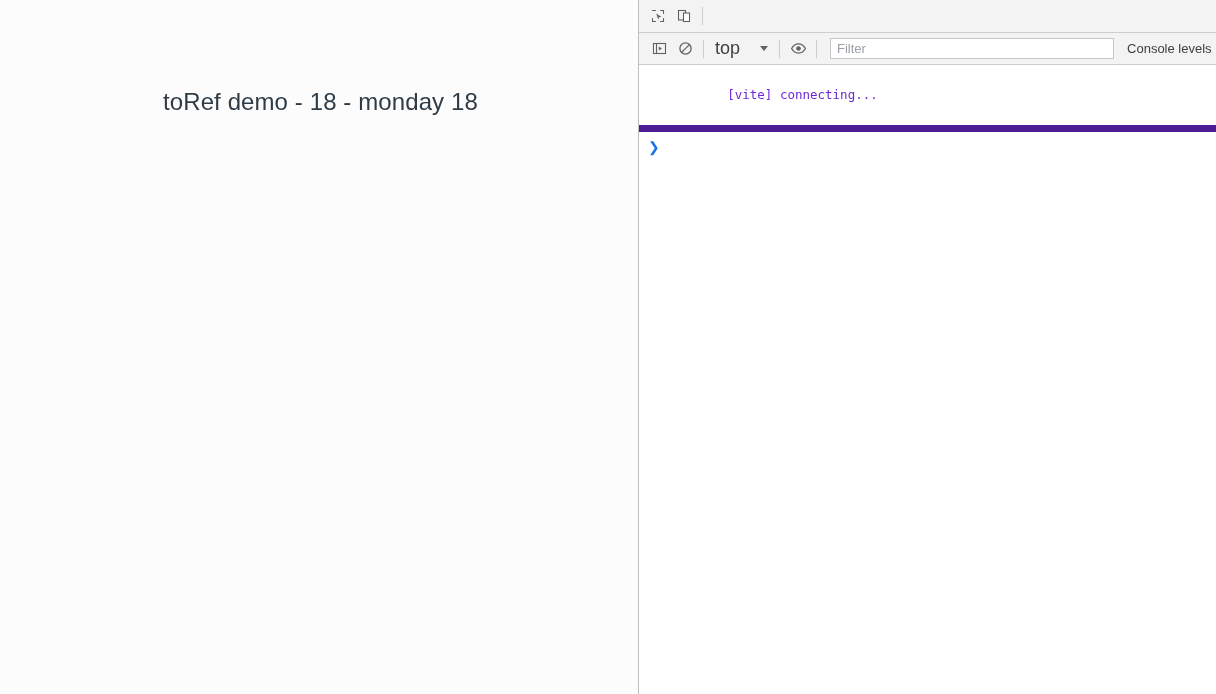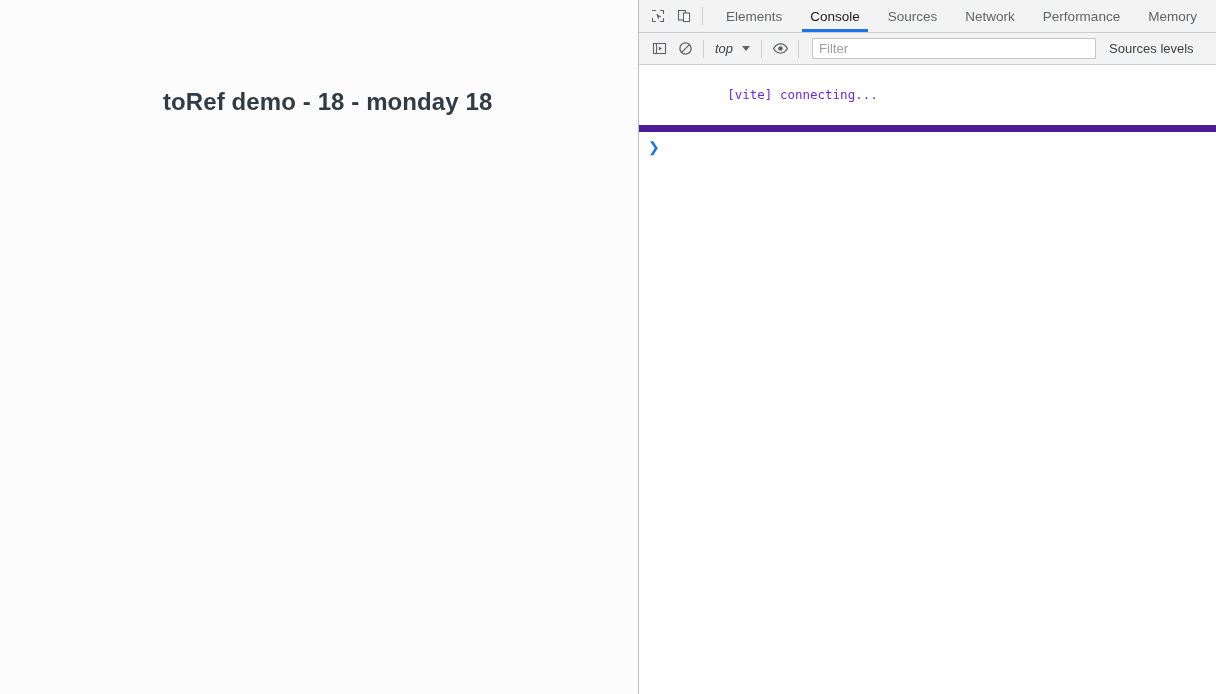--- a/index.html
+++ b/index.html
@@ -29,21 +29,21 @@
     background: #fcfcfd;
     overflow: hidden;
   }
 
   .page-heading {
     position: absolute;
     left: 163px;
     top: 87px;
     font-size: 24px;
     line-height: 30px;
-    font-weight: 700;
+    font-weight: 400;
     color: #2f3c46;
     white-space: nowrap;
     letter-spacing: 0.1px;
   }
 
   
   .splitter {
     position: absolute;
     left: 638px;
     top: 0;
@@ -143,27 +143,26 @@
     align-items: center;
     justify-content: center;
     flex: 0 0 auto;
     color: #5f6368;
   }
   .cb-icon.first { margin-left: 7px; }
 
   .cb-context {
     display: flex;
     align-items: center;
-    gap: 9px;
-    font-size: 13px;
+    gap: 20px;
+    font-size: 18px;
     color: #3c4043;
     padding: 0 6px;
     height: 22px;
     flex: 0 0 auto;
-    font-style: italic;
   }
 
   .caret-down {
     width: 0;
     height: 0;
     border-left: 4px solid transparent;
     border-right: 4px solid transparent;
     border-top: 5px solid #5f6368;
     display: inline-block;
   }
@@ -260,40 +259,20 @@
 
       <div class="dt-iconbtn">
         <svg width="16" height="16" viewBox="0 0 16 16" fill="none" aria-hidden="true">
           <rect x="2.5" y="2.5" width="7" height="9.5" stroke="#5f6368" stroke-width="1.1"></rect>
           <rect x="7.5" y="5" width="6" height="8.5" stroke="#5f6368" stroke-width="1.1" fill="#ffffff"></rect>
         </svg>
       </div>
 
       <div class="dt-vsep"></div>
 
-      <div class="dt-tabs">
-        <div class="dt-tab">
-          <span>Elements</span>
-        </div>
-        <div class="dt-tab active">
-          <span>Console</span>
-        </div>
-        <div class="dt-tab">
-          <span>Sources</span>
-        </div>
-        <div class="dt-tab">
-          <span>Network</span>
-        </div>
-        <div class="dt-tab">
-          <span>Performance</span>
-        </div>
-        <div class="dt-tab">
-          <span>Memory</span>
-        </div>
-      </div>
     </div>
 
     <div class="dt-consolebar">
 
       <div class="cb-icon first">
         <svg width="15" height="15" viewBox="0 0 15 15" fill="none" aria-hidden="true">
           <rect x="1.5" y="2.5" width="12" height="10" stroke="#5f6368" stroke-width="1.1"></rect>
           <path d="M4.5 2.5v10" stroke="#5f6368" stroke-width="1.1"></path>
           <path d="M6.8 5.6l3.1 1.9-3.1 1.9z" fill="#5f6368"></path>
         </svg>
@@ -322,21 +301,21 @@
         </svg>
       </div>
 
       <div class="dt-vsep"></div>
 
       <div class="cb-filter">
         <span class="cb-filter-text">Filter</span>
       </div>
 
       <div class="cb-levels">
-        <span>Sources levels</span>
+        <span>Console levels</span>
       </div>
     </div>
 
     <div class="dt-console-body">
 
       <div class="console-msg">
         <span>[vite] connecting...</span>
       </div>
 
 

